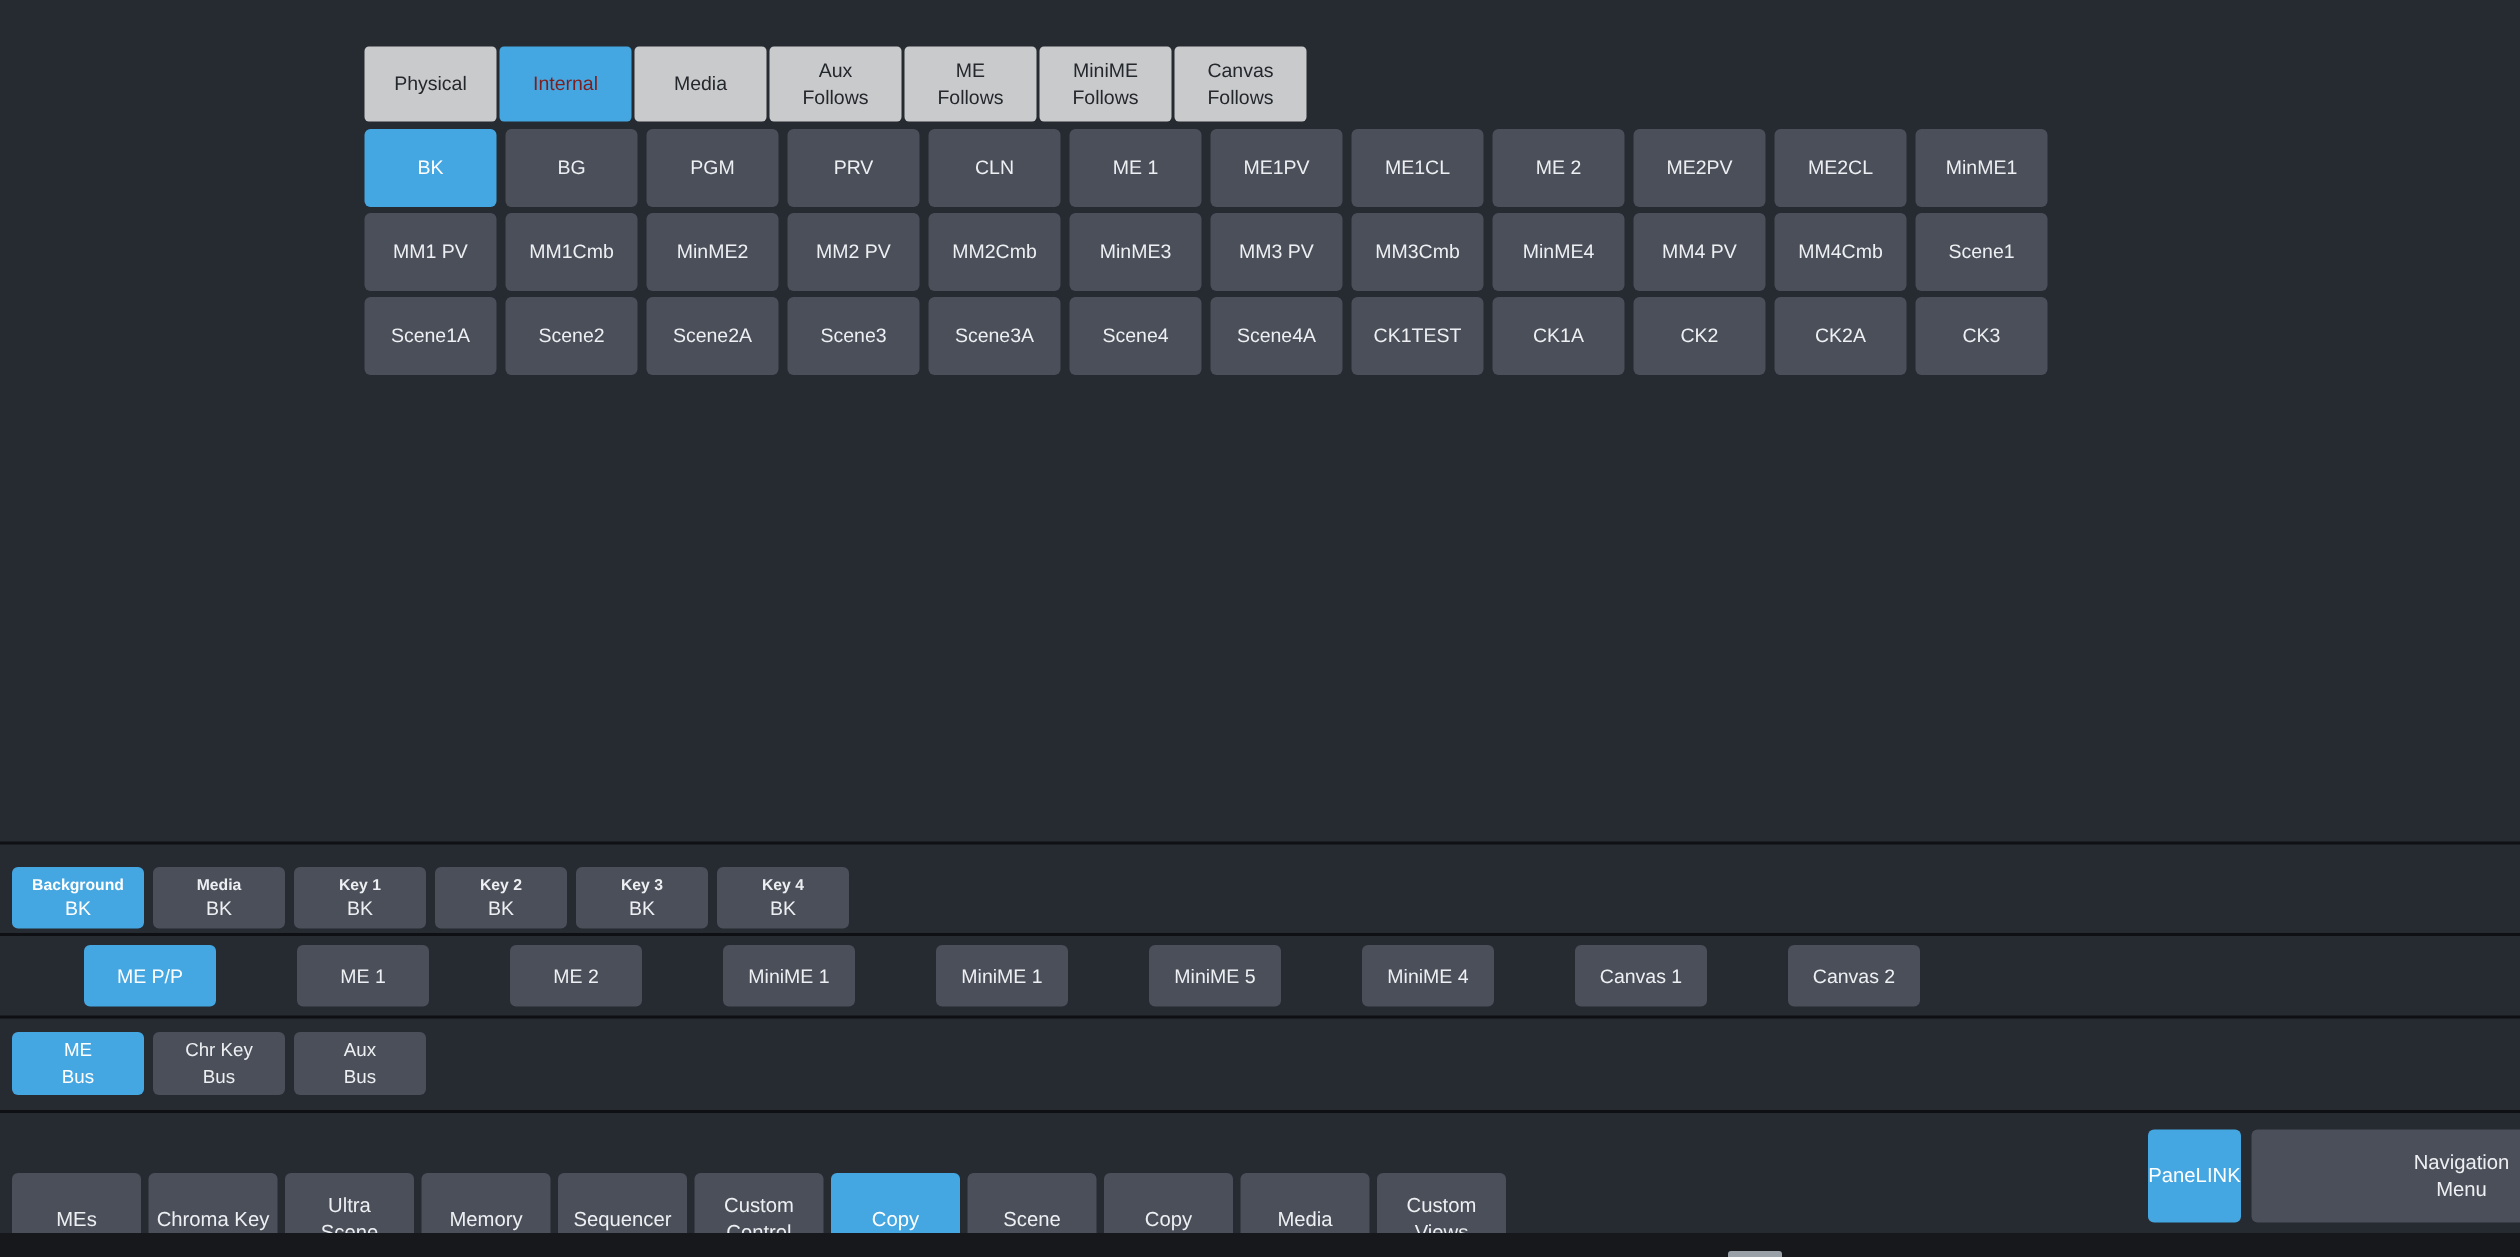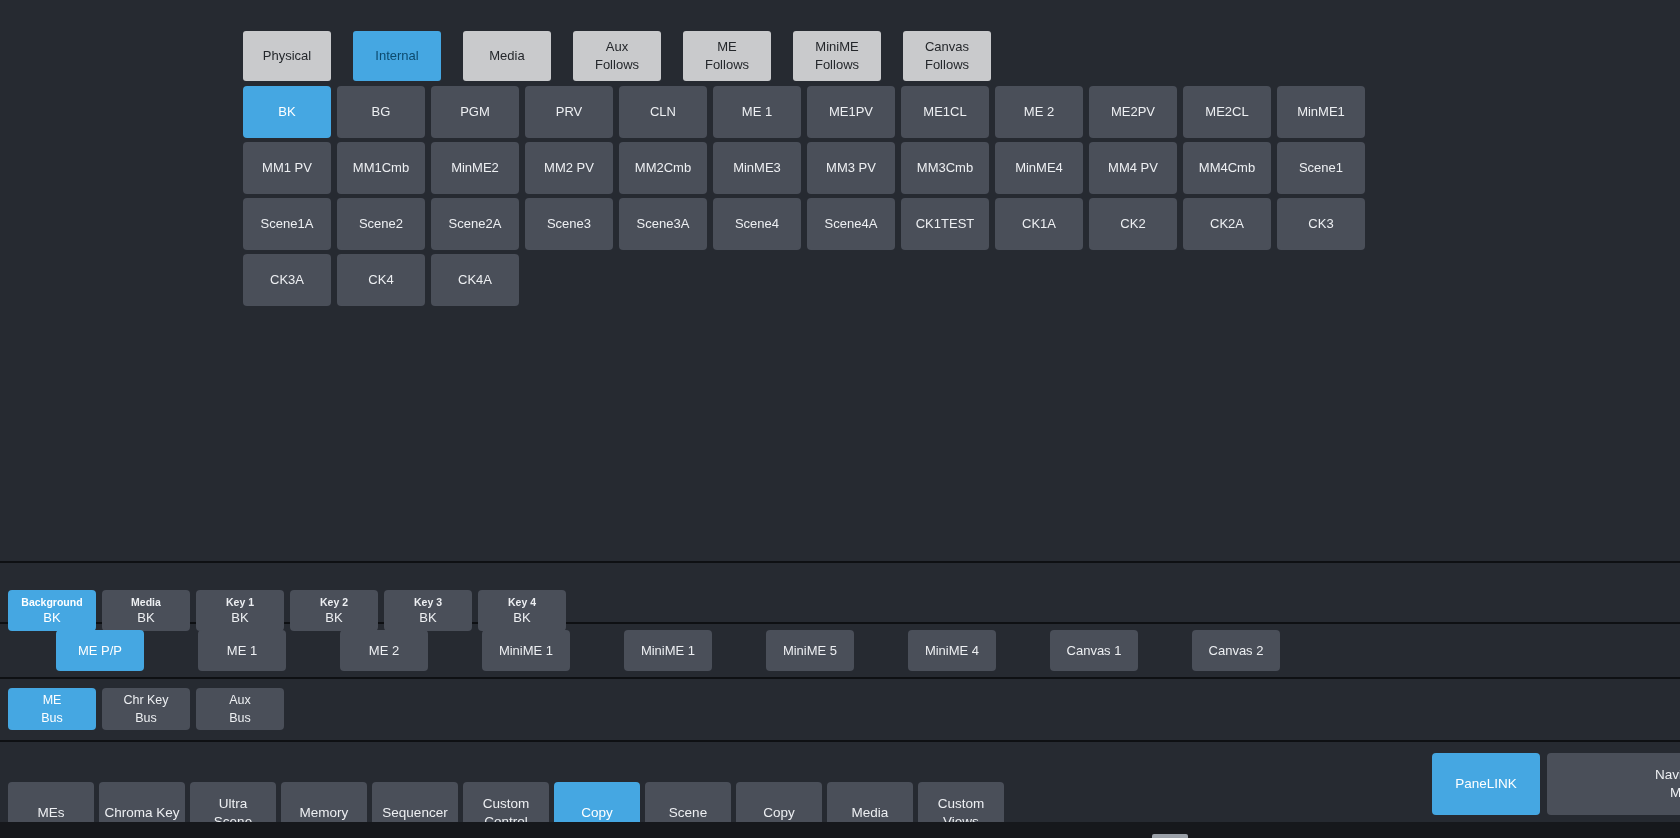--- a/index.html
+++ b/index.html
@@ -31,61 +31,61 @@
     text-align:center;
     font-size:13px;
     line-height:1.35;
     white-space:pre-line;
     flex:0 0 auto;
     cursor:default;
     user-select:none;
   }
   .btn.selected{background:var(--accent);color:#ffffff;}
   .tab{background:var(--tab);color:var(--tab-text);border-radius:3px;}
-  .tab.selected{background:var(--accent);color:#0c4a6e;}
+  .tab.selected{background:var(--accent);color:#7f1d1d;}
 
   
   .tabs-row{
     position:absolute;left:243px;top:31px;
-    display:flex;gap:22px;
+    display:flex;gap:2px;
   }
   .tabs-row .btn{width:88px;height:50px;}
 
   
   .source-grid{
     position:absolute;left:243px;top:86px;
     display:flex;flex-direction:column;gap:4px;
   }
   .grid-row{display:flex;gap:6px;}
   .grid-row .btn{width:88px;height:52px;}
 
   
   .divider{position:absolute;left:0;width:1680px;height:2px;background:var(--divider);}
   .d1{top:561px;} .d2{top:622px;} .d3{top:677px;} .d4{top:740px;}
 
   
-  .keyer-row{position:absolute;left:8px;top:590px;display:flex;gap:6px;}
+  .keyer-row{position:absolute;left:8px;top:578px;display:flex;gap:6px;}
   .keyer-row .btn{width:88px;height:41px;}
   .keyer-row .l1{font-size:10.5px;font-weight:bold;line-height:1.4;}
   .keyer-row .l2{font-size:13px;line-height:1.25;}
 
   
   .me-row{position:absolute;left:8px;top:630px;display:flex;gap:6px;}
   .me-row .btn{width:88px;height:41px;margin-left:48px;}
 
   
   .bus-row{position:absolute;left:8px;top:688px;display:flex;gap:6px;}
   .bus-row .btn{width:88px;height:42px;}
   .bus-row .l1,.bus-row .l2{font-size:12.5px;line-height:1.45;}
 
   
   .bottom-nav{position:absolute;left:8px;top:782px;display:flex;gap:5px;}
   .bottom-nav .btn{width:86px;height:62px;font-size:13.5px;}
   .bottom-right{position:absolute;left:1432px;top:753px;display:flex;gap:7px;}
-  .bottom-right .btn{width:108px;height:62px;font-size:13.5px;}
+  .bottom-right .btn{width:62px;height:62px;font-size:13.5px;}
   .bottom-right .btn.nav-menu{width:280px;}
 
   
   .bottom-strip{
     position:absolute;left:0;top:822px;width:1680px;height:16px;
     background:var(--strip);
   }
   .scroll-thumb{
     position:absolute;left:1152px;top:12px;width:36px;height:4px;
     background:#9aa0a8;border-radius:2px 2px 0 0;
@@ -144,25 +144,20 @@
       <div class="btn"><span>Scene3</span></div>
       <div class="btn"><span>Scene3A</span></div>
       <div class="btn"><span>Scene4</span></div>
       <div class="btn"><span>Scene4A</span></div>
       <div class="btn"><span>CK1TEST</span></div>
       <div class="btn"><span>CK1A</span></div>
       <div class="btn"><span>CK2</span></div>
       <div class="btn"><span>CK2A</span></div>
       <div class="btn"><span>CK3</span></div>
     </div>
-    <div class="grid-row">
-      <div class="btn"><span>CK3A</span></div>
-      <div class="btn"><span>CK4</span></div>
-      <div class="btn"><span>CK4A</span></div>
-    </div>
   </div>
 
 <div class="divider d1"></div>
 <div class="divider d2"></div>
 <div class="divider d3"></div>
 <div class="divider d4"></div>
 
 <div class="keyer-row">
     <div class="btn selected"><span class="l1">Background</span><span class="l2">BK</span></div>
     <div class="btn"><span class="l1">Media</span><span class="l2">BK</span></div>

